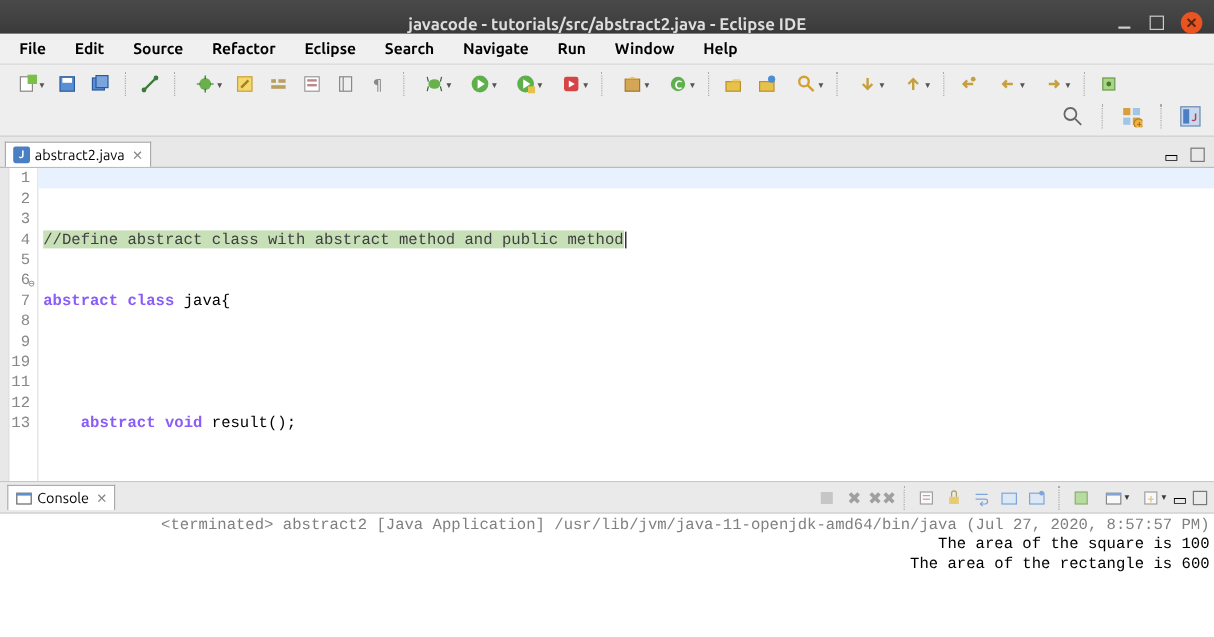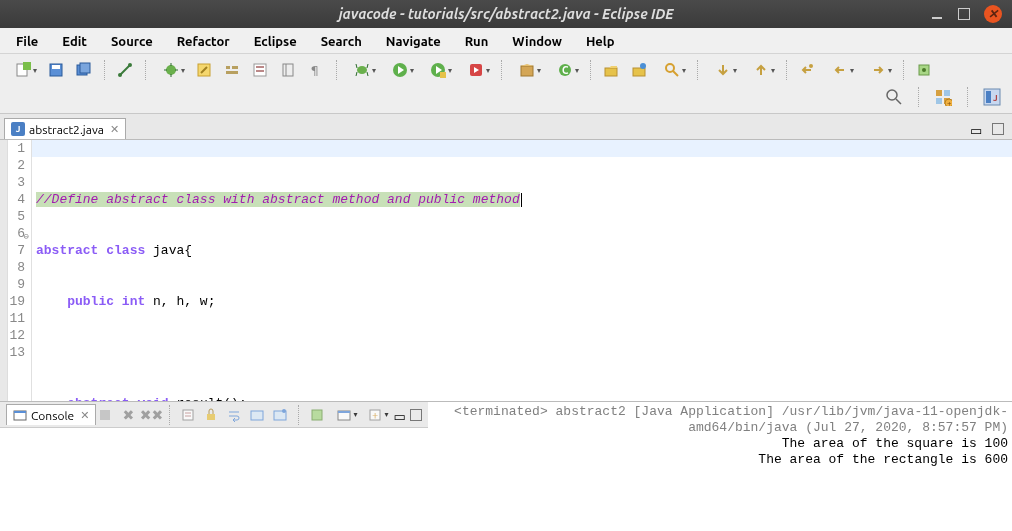--- a/index.html
+++ b/index.html
@@ -1,18 +1,18 @@
 <!DOCTYPE html>
 <html><head>
 <meta charset="utf-8">
 <style>
   * { box-sizing: border-box; margin: 0; padding: 0; }
   body { font-family: "Ubuntu", "Liberation Sans", sans-serif; font-size: 13px; background: #e8e8e8; width: 1012px; height: 531px; overflow: hidden; display: flex; flex-direction: column; }
   
-  .titlebar { background: linear-gradient(#4a4a4a, #3a3a3a); color: #ddd; height: 28px; display: flex; align-items: center; position: relative; font-style: italic; }
+  .titlebar { background: linear-gradient(#4a4a4a, #3a3a3a); color: #ddd; height: 28px; display: flex; align-items: flex-end; position: relative; }
   .title-text { position: absolute; left: 50%; transform: translateX(-50%); font-weight: bold; font-size: 14px; user-select:none;}
   .window-controls { margin-left: auto; display: flex; gap: 14px; padding-right: 10px; align-items:center;}
   .wc-min { width: 14px; height: 14px; color:#ccc; display:inline-flex;align-items:center;justify-content:center;}
   .wc-max { width: 12px; height: 12px; border: 1.5px solid #ccc; }
   .wc-close { width: 18px; height: 18px; background: #e95420; border-radius: 50%; display:inline-flex;align-items:center;justify-content:center;color:#5b2410;font-size:12px;font-weight:bold;}
   
   .menubar { background: #f0f0f0; height: 26px; display: flex; align-items: center; padding: 0 6px; gap: 4px; border-bottom:1px solid #d4d4d4;}
   .menu-item { padding: 3px 10px; cursor: default; font-weight: bold; }
   
   .toolbar { background: #eeeeee; min-height: 60px; padding: 4px 6px 2px 6px; border-bottom: 1px solid #c8c8c8; display:flex; flex-wrap:wrap; align-items:flex-start; position:relative;}
@@ -31,25 +31,25 @@
   .tab-close { font-size:11px; color:#888; margin-left:2px;}
   .tab-right-icons { margin-left:auto; display:flex; gap:10px; padding-right:4px; padding-bottom:4px;}
   .minimax { width:12px;height:12px; border:1px solid #777;}
   
   .editor-body { flex:1; display:flex; background:#fff; overflow:hidden; font-family: "Liberation Mono","Courier New", monospace; font-size:13px; }
   .ruler { width:8px; background:#e8e8e8; border-right:1px solid #ddd;}
   .gutter { width:24px; text-align:right; padding-right:6px; color:#888; background:#fff; line-height:17px; border-right:1px solid #e0e0e0;}
   .code { flex:1; padding-left:4px; line-height:17px; white-space:pre; position:relative;}
   .hl-line { position:absolute; left:0; right:0; top:0; height:17px; background:#e8f2ff; z-index:0;}
   .code .ln { position:relative; z-index:1; display:block; height:17px;}
-  .comment-ovr { background:#c8e0b8; color:#a21caf;font-style:italic; }
+  .comment-ovr { background:#c8e0b8; color:#404040; }
   .kw { color:#8b5cf6; font-weight:bold;}
   .caret { display:inline-block; width:1px; height:14px; background:#000; vertical-align:middle; margin-left:1px;}
   
-  .console-pane { height:130px; background:#fff; border-top:1px solid #bbb; display:flex; flex-direction:row;}
+  .console-pane { height:130px; background:#fff; border-top:1px solid #bbb; display:flex; flex-direction:column;}
   .console-header { background:#eaeaea; height:26px; border-bottom:1px solid #ccc; display:flex; align-items:center; padding:0 6px;}
   .console-tab { background:#fff; border:1px solid #aaa; border-bottom:none; padding:3px 6px; display:flex;align-items:center;gap:4px; font-size:12px;}
   .con-ico { width:14px;height:14px; display:inline-flex;align-items:center;justify-content:center;}
   .console-tools { margin-left:auto; display:flex;gap:5px; align-items:center;}
   .ct { width:18px;height:18px;display:inline-flex;align-items:center;justify-content:center;opacity:.75;}
   .console-body { flex:1; font-family:"Liberation Mono","Courier New",monospace; font-size:13px; padding:2px 4px; line-height:16px;text-align:right;}
   .status-line { color:#808080; }
 </style>
 </head>
 <body>
@@ -298,21 +298,20 @@
         <div>9</div>
         <div>19</div>
         <div>11</div>
         <div>12</div>
         <div>13</div>
     </div>
     <div class="code">
       <div class="hl-line"></div>
       <span class="ln"><span class="comment-ovr">//Define abstract class with abstract method and public method</span><span class="caret"></span></span>
       <span class="ln"><span class="kw">abstract</span> <span class="kw">class</span><span> java{</span></span>
-      <span class="ln">    <span class="kw">public</span> <span class="kw">int</span><span> n, h, w;</span></span>
       <span class="ln"> </span>
       <span class="ln">    <span class="kw">abstract</span> <span class="kw">void</span><span> result();</span></span>
       
       
       
       
       
       
       
       

